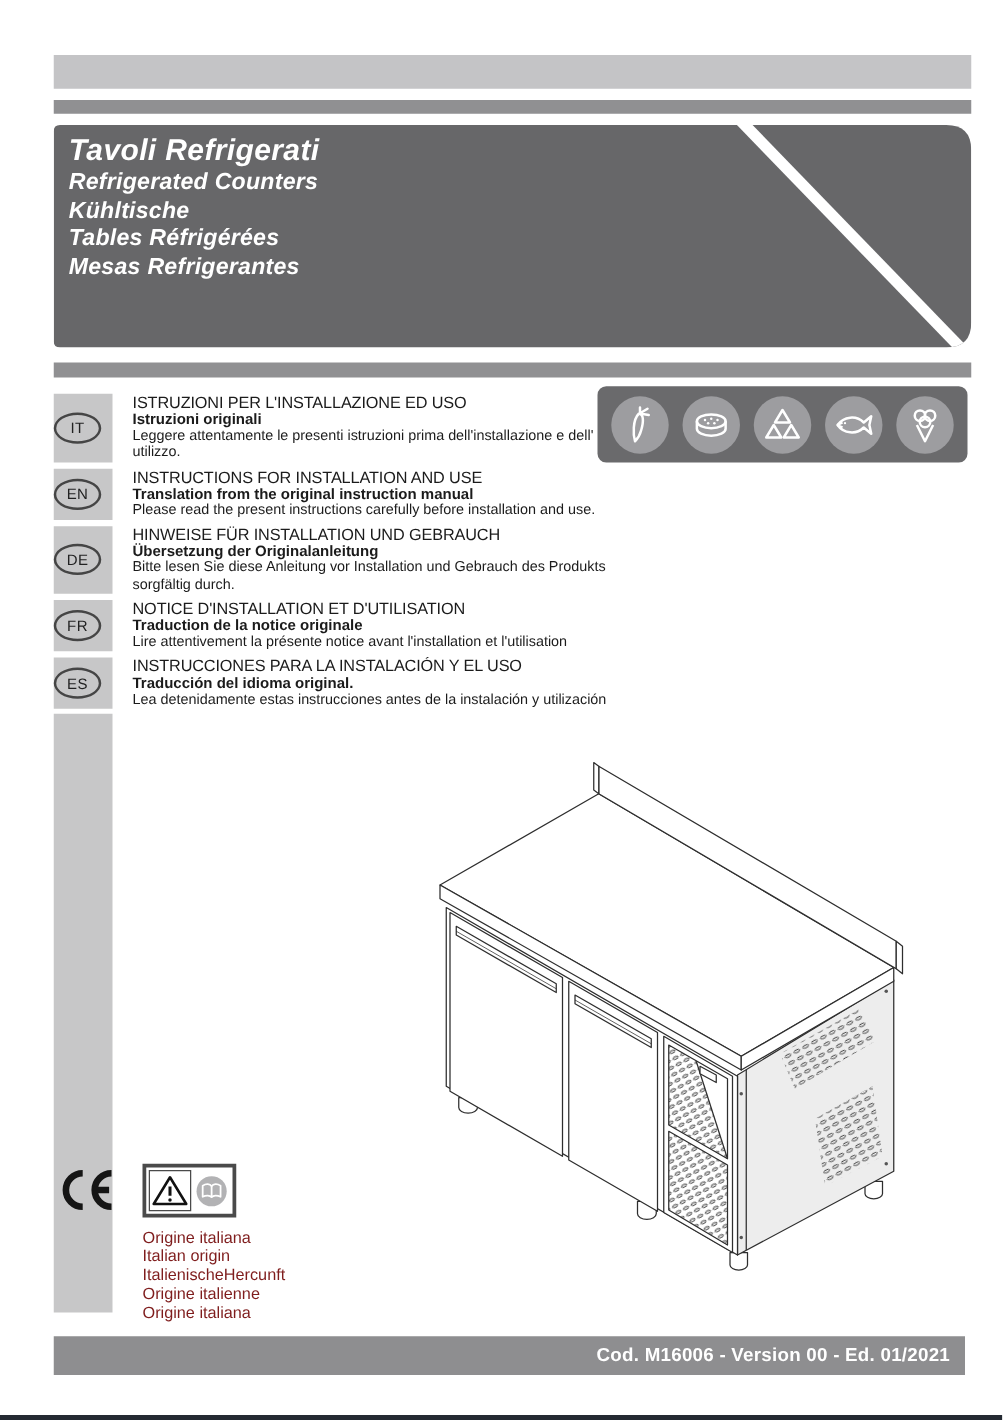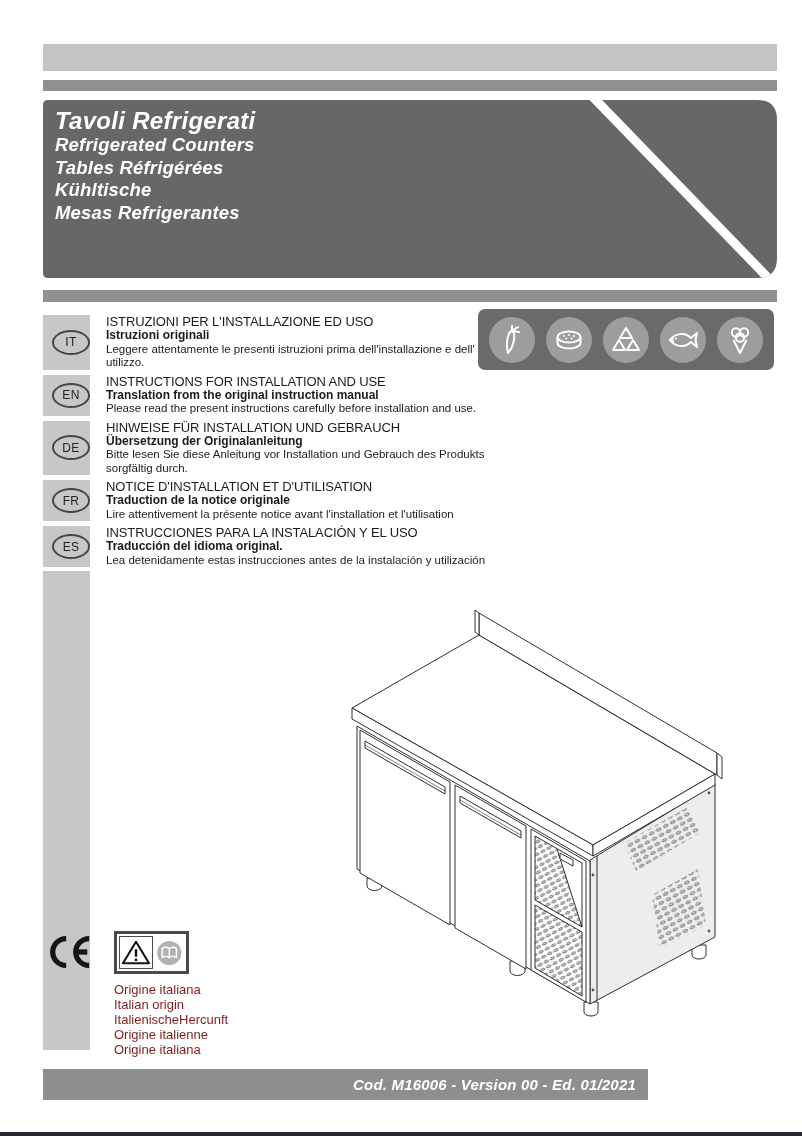--- a/index.html
+++ b/index.html
@@ -14,21 +14,21 @@
 
   
   .header-box{position:absolute;left:43px;top:100px;width:734px;height:178px;}
   .header-titles{position:absolute;left:12px;top:7px;color:#fff;font-style:italic;font-weight:bold;}
   .header-titles .t0{font-size:24px;line-height:27px;letter-spacing:.3px;}
   .header-titles .tn{font-size:18.5px;line-height:22.5px;letter-spacing:.2px;}
 
   
   .langs{position:absolute;left:43px;top:315px;width:460px;}
   .lang-row{display:flex;margin-bottom:5px;}
-  .badge-cell{flex:none;width:47px;background:#c7c7c8;display:flex;align-items:center;justify-content:flex-end;}
+  .badge-cell{flex:none;width:47px;background:#c7c7c8;display:flex;align-items:center;justify-content:flex-start;}
   .badge{width:34px;height:21px;border:2px solid #454545;border-radius:50%;
          display:flex;align-items:center;justify-content:center;
          font-size:12px;color:#222;letter-spacing:.3px;}
   .lang-text{margin-left:16px;width:405px;}
   .lang-title{font-size:13px;line-height:14px;letter-spacing:-.1px;}
   .lang-sub{font-size:12px;line-height:13.5px;font-weight:bold;}
   .lang-note{font-size:11.5px;line-height:13.5px;}
   .strip-tail{position:absolute;left:43px;top:571px;width:47px;height:479px;background:#c7c7c8;}
 
   
@@ -42,22 +42,22 @@
 
   
   .ce-mark{position:absolute;left:46px;top:934px;width:48px;height:36px;}
   .warn-box{position:absolute;left:114px;top:931px;width:75px;height:43px;border:3px solid #4a4a4a;
             background:#fff;box-sizing:border-box;display:flex;align-items:center;padding:2px;}
   .warn-tri-frame{height:33px;width:36px;border:1.5px solid #4a4a4a;box-sizing:border-box;
                   display:flex;align-items:center;justify-content:center;margin-right:2px;}
   .origin{position:absolute;left:114px;top:982px;font-size:13px;line-height:15px;color:#7f1d1d;}
 
   
-  .footer-bar{position:absolute;left:43px;top:1069px;width:605px;height:31px;background:#8e8e90;
-              display:flex;align-items:center;justify-content:flex-end;padding-right:12px;box-sizing:border-box;font-style:italic;}
+  .footer-bar{position:absolute;left:43px;top:1069px;width:729px;height:31px;background:#8e8e90;
+              display:flex;align-items:center;justify-content:flex-end;padding-right:12px;box-sizing:border-box;}
   .footer-text{color:#fff;font-weight:bold;font-size:15px;letter-spacing:.2px;}
   .bottom-dark{position:absolute;left:0;top:1132px;width:802px;height:4px;background:#242a32;}
 </style>
 </head>
 <body>
 
 <div class="page">
 
   <div class="bar bar-light"></div>
   <div class="bar bar-mid1"></div>
@@ -68,22 +68,22 @@
         <clipPath id="bannerClip">
           <path d="M5 0 H714 Q734 0 734 20 V158 Q734 178 714 178 H5 Q0 178 0 173 V5 Q0 0 5 0 Z"></path>
         </clipPath>
       </defs>
       <path d="M5 0 H714 Q734 0 734 20 V158 Q734 178 714 178 H5 Q0 178 0 173 V5 Q0 0 5 0 Z" fill="#676769"></path>
       <line x1="547" y1="-6" x2="731" y2="184" stroke="#ffffff" stroke-width="9" clip-path="url(#bannerClip)"></line>
     </svg>
     <div class="header-titles">
       <div class="t0">Tavoli Refrigerati</div>
       <div class="tn">Refrigerated Counters</div>
+      <div class="tn">Kühltische</div>
       <div class="tn">Tables Réfrigérées</div>
-      <div class="tn">Kühltische</div>
       <div class="tn">Mesas Refrigerantes</div>
     </div>
   </div>
 
   <div class="bar bar-mid2"></div>
 
   <div class="langs">
 
     <div class="lang-row">
       <div class="badge-cell">

